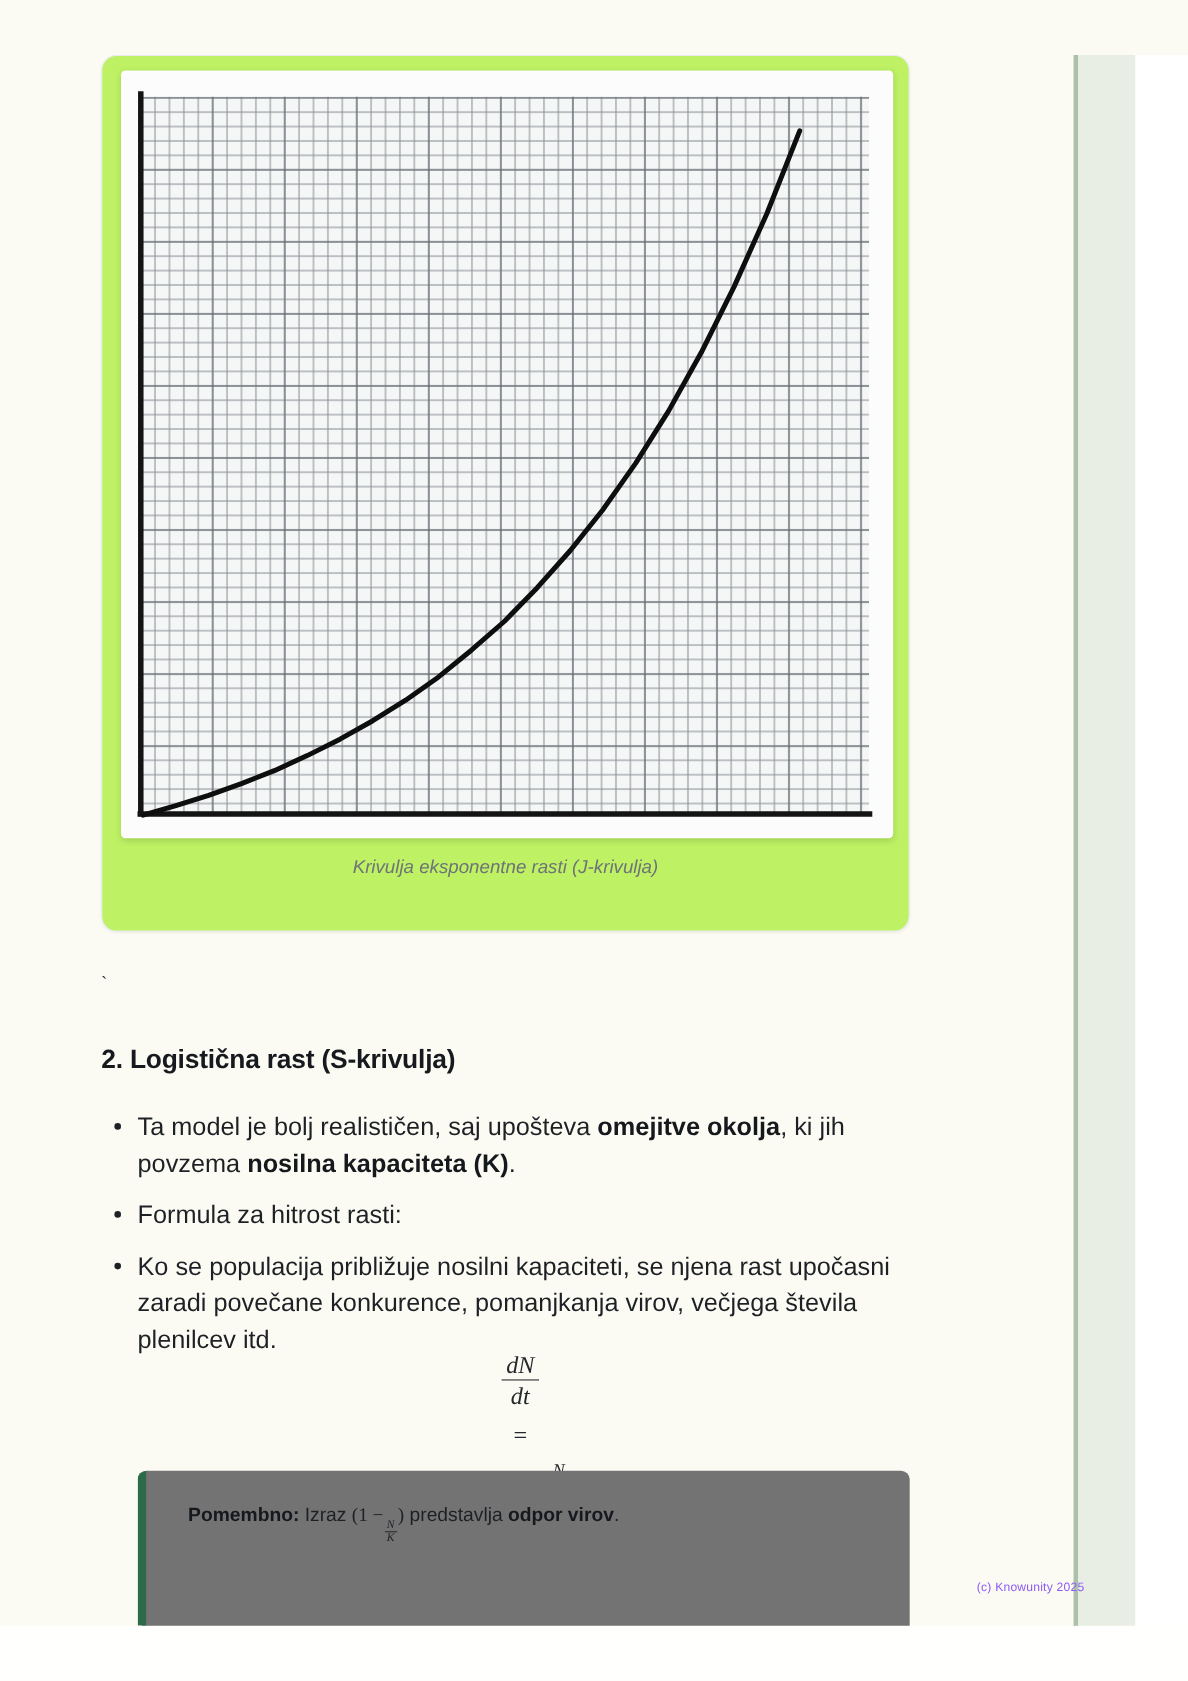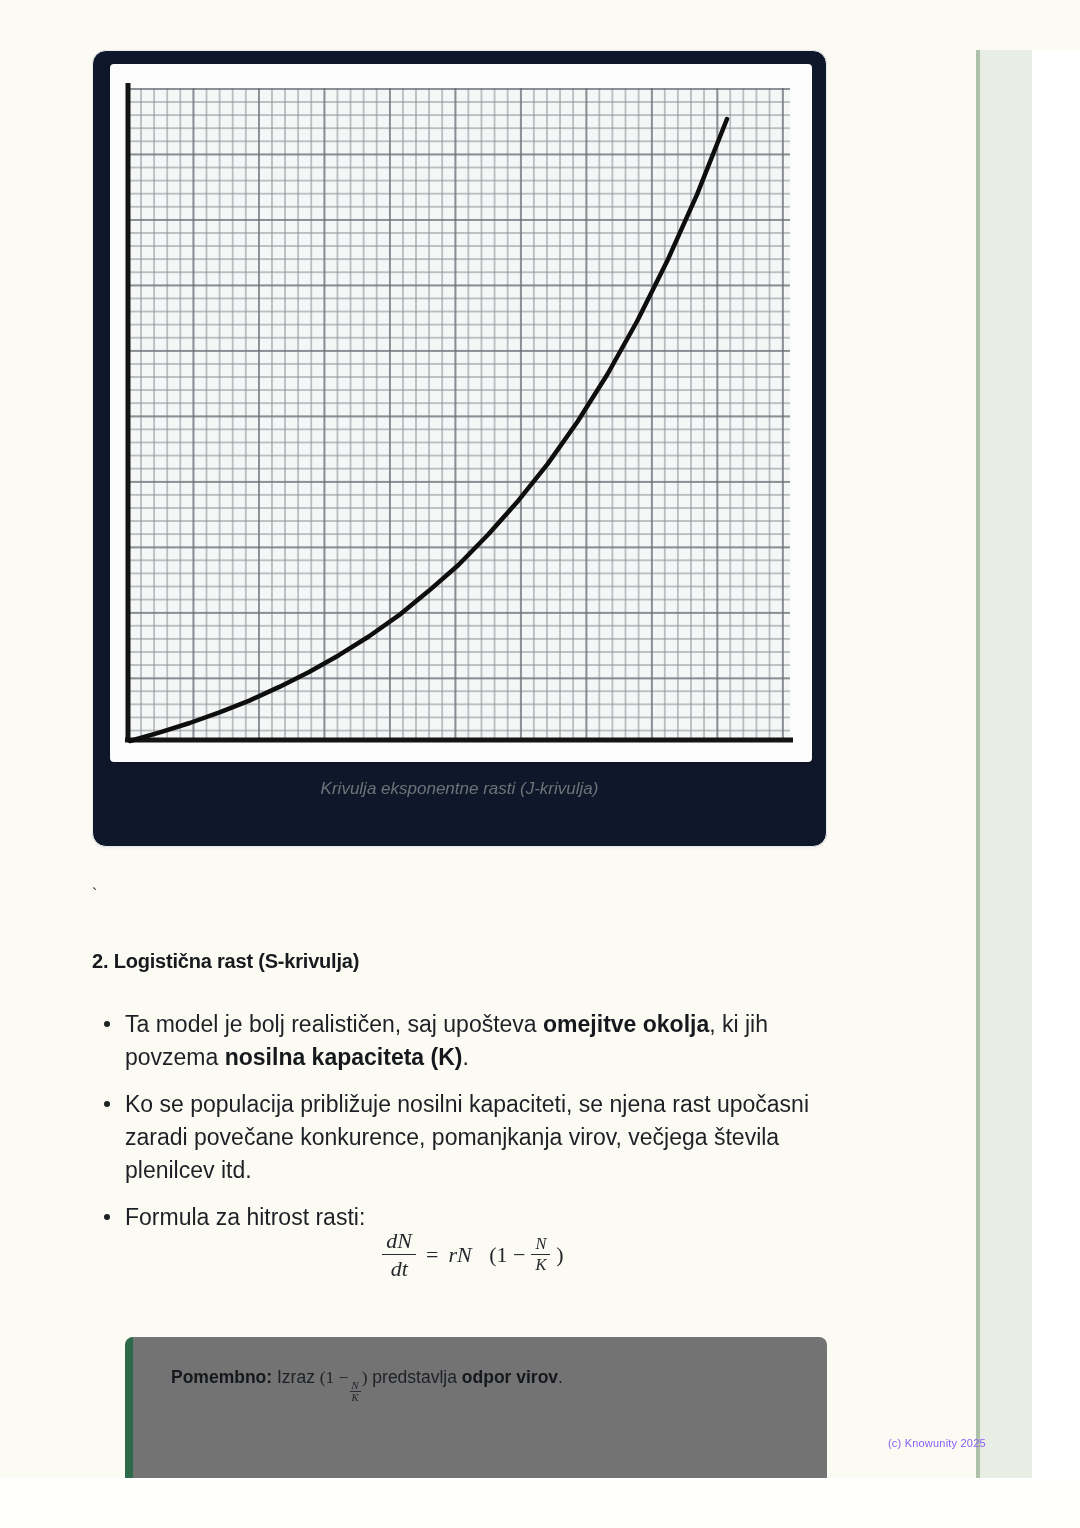--- a/index.html
+++ b/index.html
@@ -16,21 +16,21 @@
 
   
   .side-panel {
     position:absolute; left:976px; top:50px; width:56px; height:1428px;
     background:#e9eee4; border-left:4px solid #adc0a9;
   }
 
   
   .card {
     position:absolute; left:92px; top:50px; width:735px; height:797px;
-    background:#0f172a; border:1px solid #e9ebee; border-radius:14px;
+    background:#bef264; border:1px solid #e9ebee; border-radius:14px;
     box-shadow:0 1px 3px rgba(0,0,0,.05);
   }
   .photo {
     position:absolute; left:17px; top:13px; width:702px; height:698px;
     background:#fcfcfc; border-radius:4px;
     box-shadow:0 2px 6px rgba(0,0,0,.14);
   }
   .plot {
     position:absolute; left:17px; top:24px; width:663px; height:653px;
     background-color:#f5f6f6;
@@ -45,40 +45,40 @@
   .fig-caption {
     position:absolute; left:0; top:728px; width:100%;
     text-align:center; font-style:italic; font-size:17px; color:#6e7377;
   }
 
   .stray { position:absolute; left:92px; top:886px; font-size:16px; color:#30343a; }
 
   
   .heading {
     position:absolute; left:92px; top:950px;
-    font-size:20px; font-weight:700; color:#16191d; letter-spacing:-0.2px;
+    font-size:24px; font-weight:700; color:#16191d; letter-spacing:-0.2px;
   }
   .bullets { position:absolute; left:99px; top:1008px; width:716px; list-style:none; }
   .bullets > li {
     position:relative; padding-left:26px; width:714px; max-width:714px;
     font-size:23px; line-height:33px; margin-bottom:14px; color:#1d2126;
   }
   .bullets > li::before {
     content:""; position:absolute; left:5px; top:13px;
     width:6px; height:6px; border-radius:50%; background:#1d2126;
   }
   .bullets b, .callout b { font-weight:700; color:#15181c; }
 
   
   .formula {
     position:absolute; left:92px; top:1228px; width:762px;
     text-align:center; font-family:"Liberation Serif", serif;
     font-size:22px; color:#24272b;
   }
-  .formula .row { display:inline-flex; align-items:center; gap:10px; }
+  .formula .row { display:inline-flex; align-items:center; gap:10px;flex-direction:column; }
   .frac { display:inline-flex; flex-direction:column; align-items:center; line-height:1.15; }
   .frac .num { padding:0 4px 1px; border-bottom:1.4px solid #2a2d31; }
   .frac .den { padding:1px 4px 0; }
   .mi { font-style:italic; }
   .mrow { display:inline-flex; align-items:center; gap:6px; }
   .small-frac { font-size:0.74em; }
 
   
   .callout {
     position:absolute; left:125px; top:1337px; width:702px; height:141px;
@@ -136,24 +136,24 @@
 
   <div class="stray">`</div>
 
   <h2 class="heading">2. Logistična rast (S-krivulja)</h2>
 
   <ul class="bullets">
     <li>
       <span>Ta model je bolj realističen, saj upošteva </span><b>omejitve okolja</b><span>, ki jih povzema </span><b>nosilna kapaciteta (K)</b><span>.</span>
     </li>
     <li>
-      <span>Ko se populacija približuje nosilni kapaciteti, se njena rast upočasni zaradi povečane konkurence, pomanjkanja virov, večjega števila plenilcev itd.</span>
+      <span>Formula za hitrost rasti:</span>
     </li>
     <li>
-      <span>Formula za hitrost rasti:</span>
+      <span>Ko se populacija približuje nosilni kapaciteti, se njena rast upočasni zaradi povečane konkurence, pomanjkanja virov, večjega števila plenilcev itd.</span>
     </li>
   </ul>
 
   <div class="formula">
     <span class="row">
       <span class="frac">
         <span class="num mi">dN</span>
         <span class="den mi">dt</span>
       </span>
       <span>=</span>

